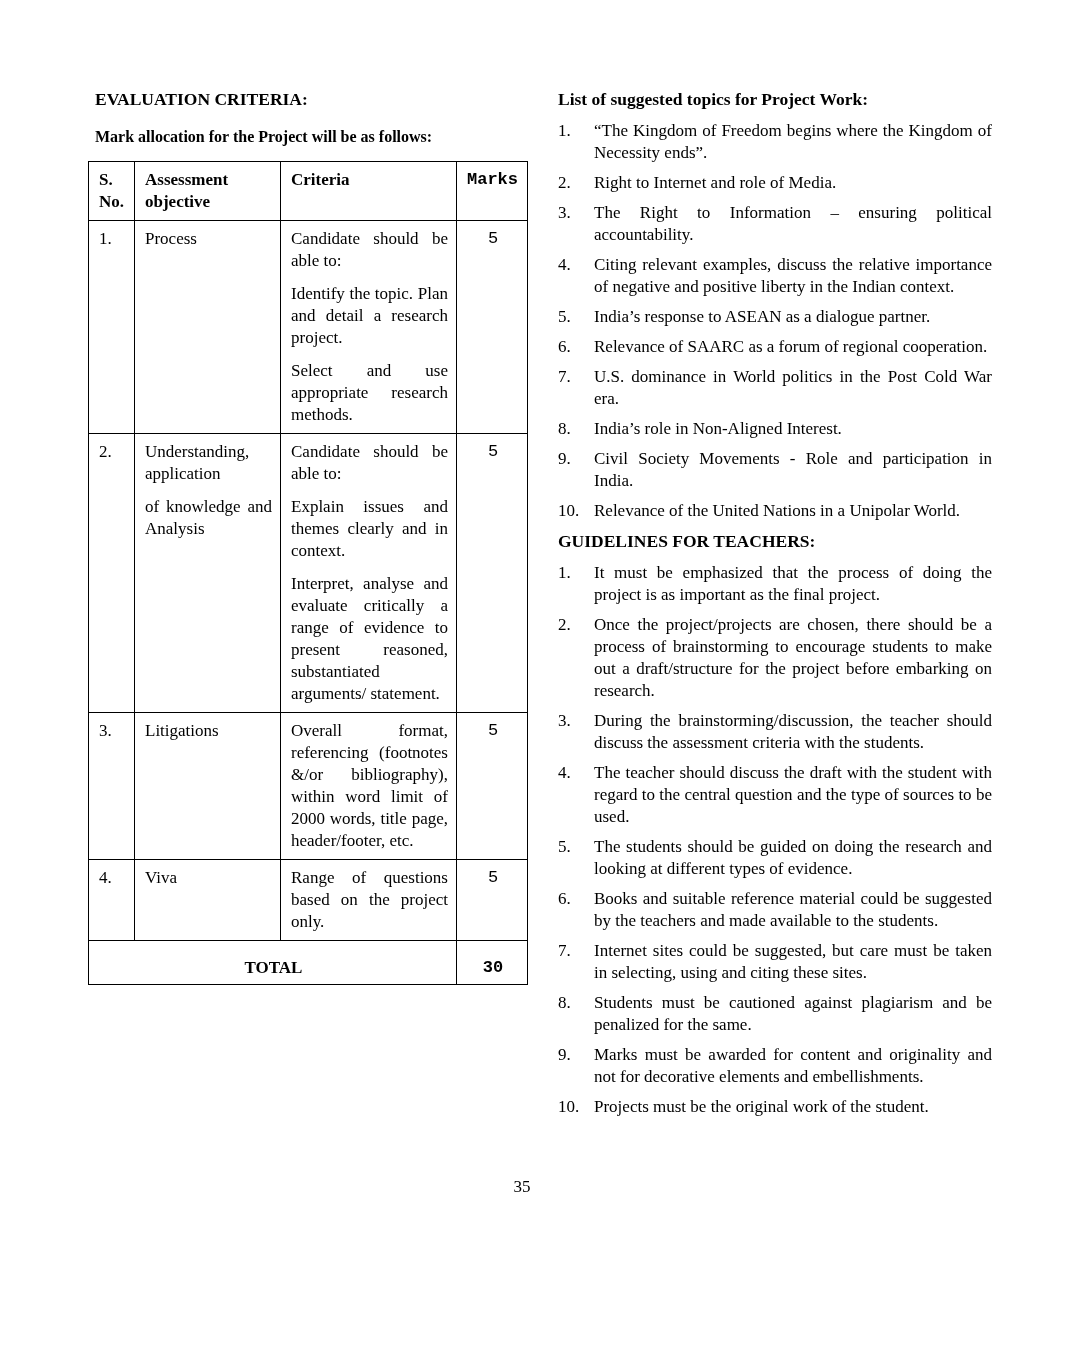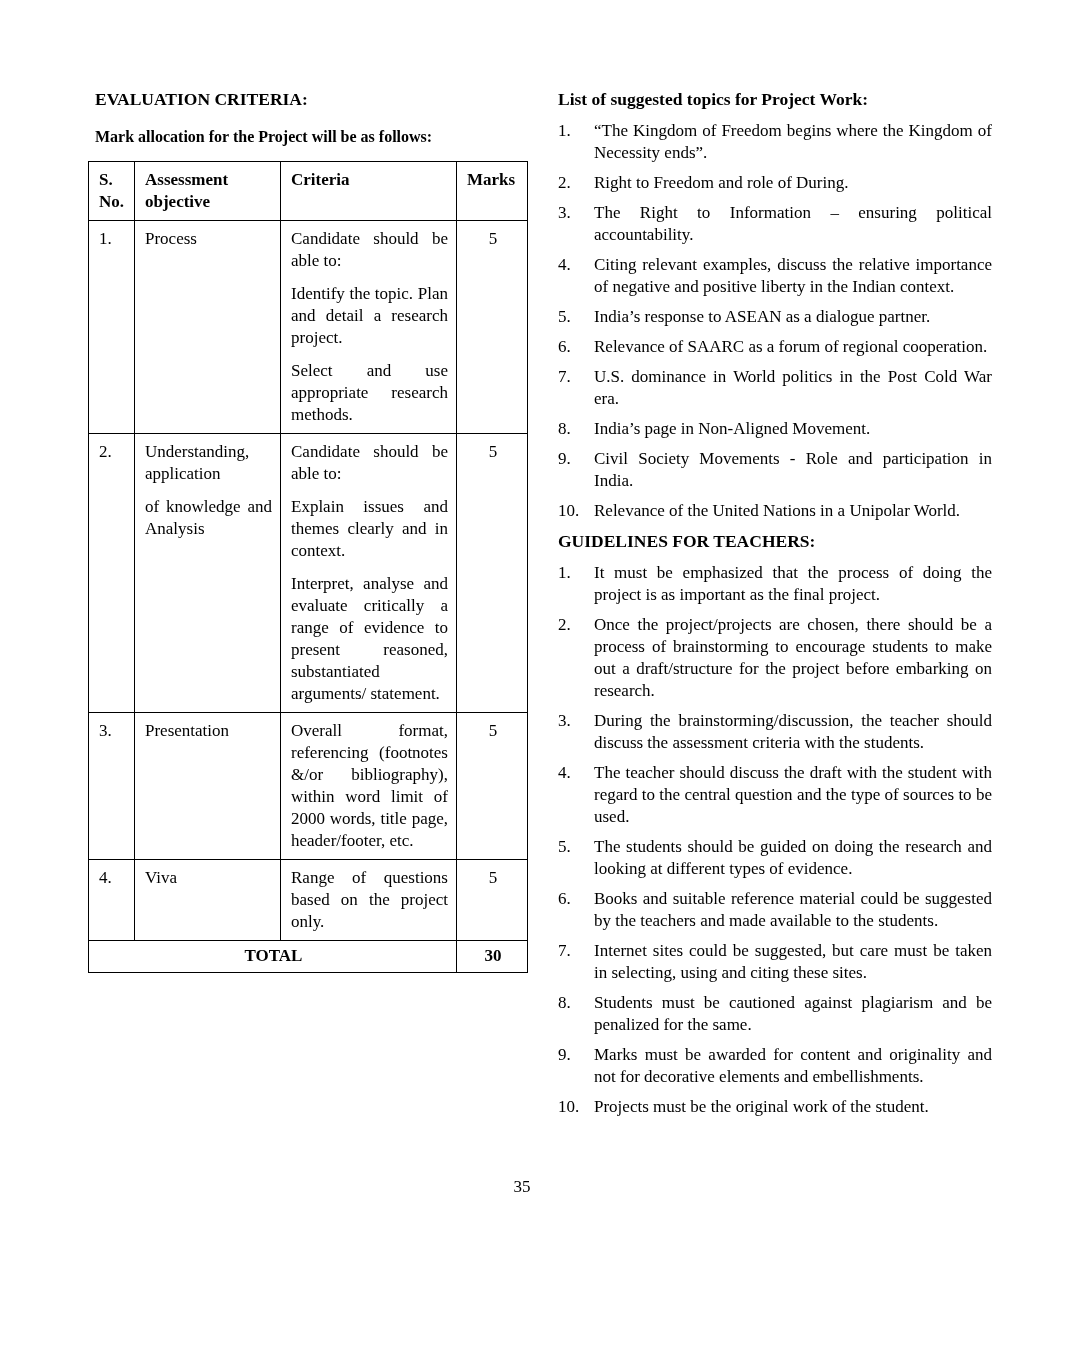--- a/index.html
+++ b/index.html
@@ -34,25 +34,25 @@
   }
   table.eval th, table.eval td {
     border: 1.5px solid #000;
     vertical-align: top;
     padding: 7px 8px 7px 10px;
   }
   table.eval th { font-weight: bold; text-align: left; }
   .c-no   { width: 46px; }
   .c-obj  { width: 146px; }
   .c-cri  { width: 176px; }
-  .c-mk   { width: 71px; }
+  .c-mk   { width: 71px; font-family: Liberation Mono, monospace; }
   td.c-mk { text-align: center; padding-left: 4px; padding-right: 4px; }
   th.c-mk { padding-left: 6px; padding-right: 4px; }
   table.eval td p + p { margin-top: 11px; }
-  tr.total-row td { font-weight: bold; text-align: center; padding-top: 4px; padding-bottom: 5px; }
+  tr.total-row td { font-weight: bold; text-align: center; padding-top: 16px; padding-bottom: 5px; }
 
   .col-right h2 { font-size: 17.5px; font-weight: bold; margin-bottom: 10px; }
   .col-right h2.guidelines-h { margin-top: 0; }
   .num-list { margin-bottom: 6px; }
   .num-item { display: flex; margin-bottom: 8px; }
   .num-item .num { flex: 0 0 36px; }
   .num-item .txt { flex: 1; text-align: justify; }
 
   .page-number {
     position: absolute;
@@ -102,21 +102,21 @@
             <td class="c-cri">
               <p class="just">Candidate should be able to:</p>
               <p class="just">Explain issues and themes clearly and in context.</p>
               <p class="just">Interpret, analyse and evaluate critically a range of evidence to present reasoned, substantiated arguments/ statement.</p>
             </td>
             <td class="c-mk">5</td>
           </tr>
           <tr>
             <td class="c-no">3.</td>
             <td class="c-obj">
-              <p class="just">Presentation</p>
+              <p class="just">Litigations</p>
             </td>
             <td class="c-cri">
               <p class="just">Overall format, referencing (footnotes &amp;/or bibliography), within word limit of 2000 words, title page, header/footer, etc.</p>
             </td>
             <td class="c-mk">5</td>
           </tr>
           <tr>
             <td class="c-no">4.</td>
             <td class="c-obj">
               <p class="just">Viva</p>
@@ -138,21 +138,21 @@
       <h2>List of suggested topics for Project Work:</h2>
       <div class="num-list">
 
           <div class="num-item">
             <span class="num">1.</span>
             <span class="txt">“The Kingdom of Freedom begins where the Kingdom of Necessity ends”.</span>
           </div>
 
           <div class="num-item">
             <span class="num">2.</span>
-            <span class="txt">Right to Freedom and role of During.</span>
+            <span class="txt">Right to Internet and role of Media.</span>
           </div>
 
           <div class="num-item">
             <span class="num">3.</span>
             <span class="txt">The Right to Information – ensuring political accountability.</span>
           </div>
 
           <div class="num-item">
             <span class="num">4.</span>
             <span class="txt">Citing relevant examples, discuss the relative importance of negative and positive liberty in the Indian context.</span>
@@ -168,21 +168,21 @@
             <span class="txt">Relevance of SAARC as a forum of regional cooperation.</span>
           </div>
 
           <div class="num-item">
             <span class="num">7.</span>
             <span class="txt">U.S. dominance in World politics in the Post Cold War era.</span>
           </div>
 
           <div class="num-item">
             <span class="num">8.</span>
-            <span class="txt">India’s page in Non-Aligned Movement.</span>
+            <span class="txt">India’s role in Non-Aligned Interest.</span>
           </div>
 
           <div class="num-item">
             <span class="num">9.</span>
             <span class="txt">Civil Society Movements - Role and participation in India.</span>
           </div>
 
           <div class="num-item">
             <span class="num">10.</span>
             <span class="txt">Relevance of the United Nations in a Unipolar World.</span>

